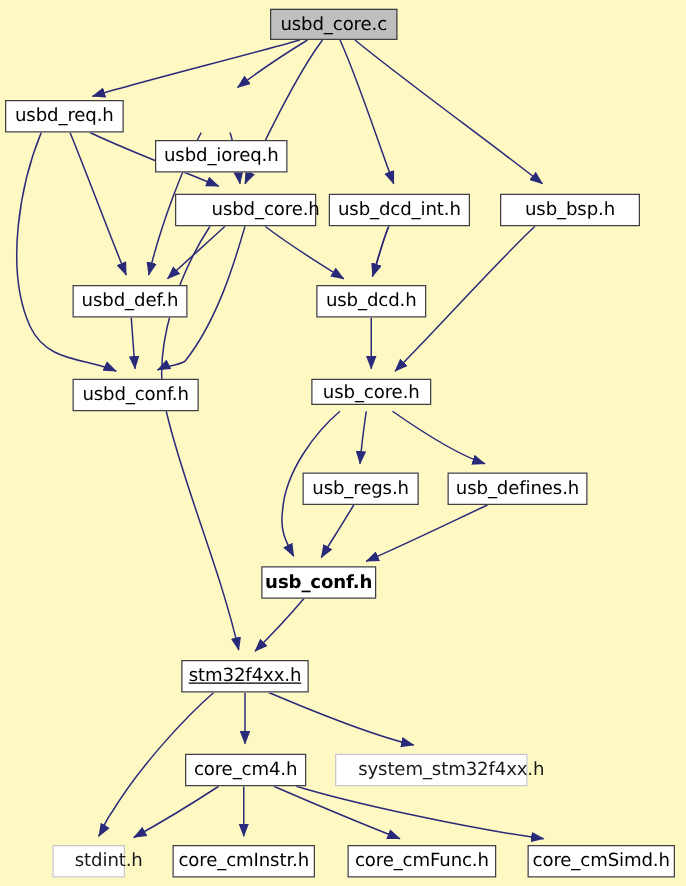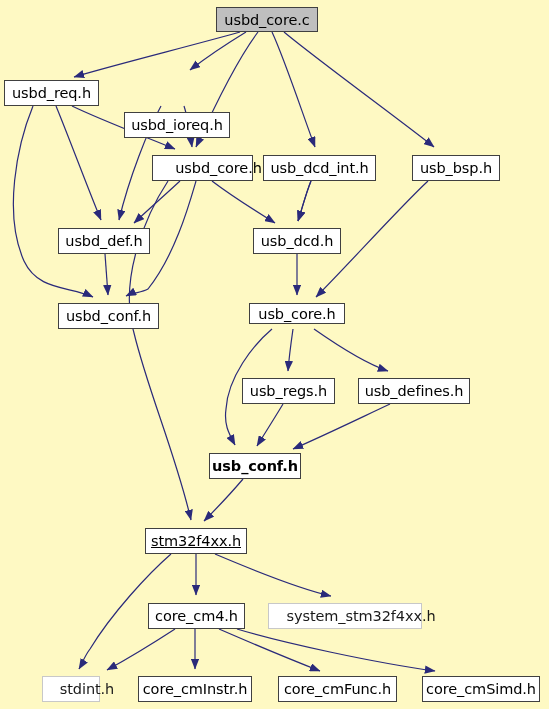--- a/index.html
+++ b/index.html
@@ -98,27 +98,27 @@
   <div id="nodes-group">
       <div class="graph-node root" style="left: 216px; top: 7px; width: 102px; height: 25px;">
         <span class="node-label">usbd_core.c</span>
       </div>
       <div class="graph-node" style="left: 4px; top: 80px; width: 95px; height: 26px;">
         <span class="node-label">usbd_req.h</span>
       </div>
       <div class="graph-node" style="left: 124px; top: 80px; width: 106px; height: 26px; margin-top: 32px;">
         <span class="node-label">usbd_ioreq.h</span>
       </div>
-      <div class="graph-node" style="left: 152px; top: 155px; width: 101px; height: 26px; padding-left: 32px;">
+      <div class="graph-node" style="left: 140px; top: 155px; width: 113px; height: 26px; padding-left: 32px;">
         <span class="node-label">usbd_core.h</span>
       </div>
       <div class="graph-node" style="left: 263px; top: 155px; width: 113px; height: 26px;">
         <span class="node-label">usb_dcd_int.h</span>
       </div>
-      <div class="graph-node" style="left: 412px; top: 155px; width: 88px; height: 26px;">
+      <div class="graph-node" style="left: 400px; top: 155px; width: 112px; height: 26px;">
         <span class="node-label">usb_bsp.h</span>
       </div>
       <div class="graph-node" style="left: 58px; top: 228px; width: 92px; height: 26px;">
         <span class="node-label">usbd_def.h</span>
       </div>
       <div class="graph-node" style="left: 253px; top: 228px; width: 88px; height: 26px;">
         <span class="node-label">usb_dcd.h</span>
       </div>
       <div class="graph-node" style="left: 58px; top: 303px; width: 101px; height: 26px;">
         <span class="node-label">usbd_conf.h</span>

